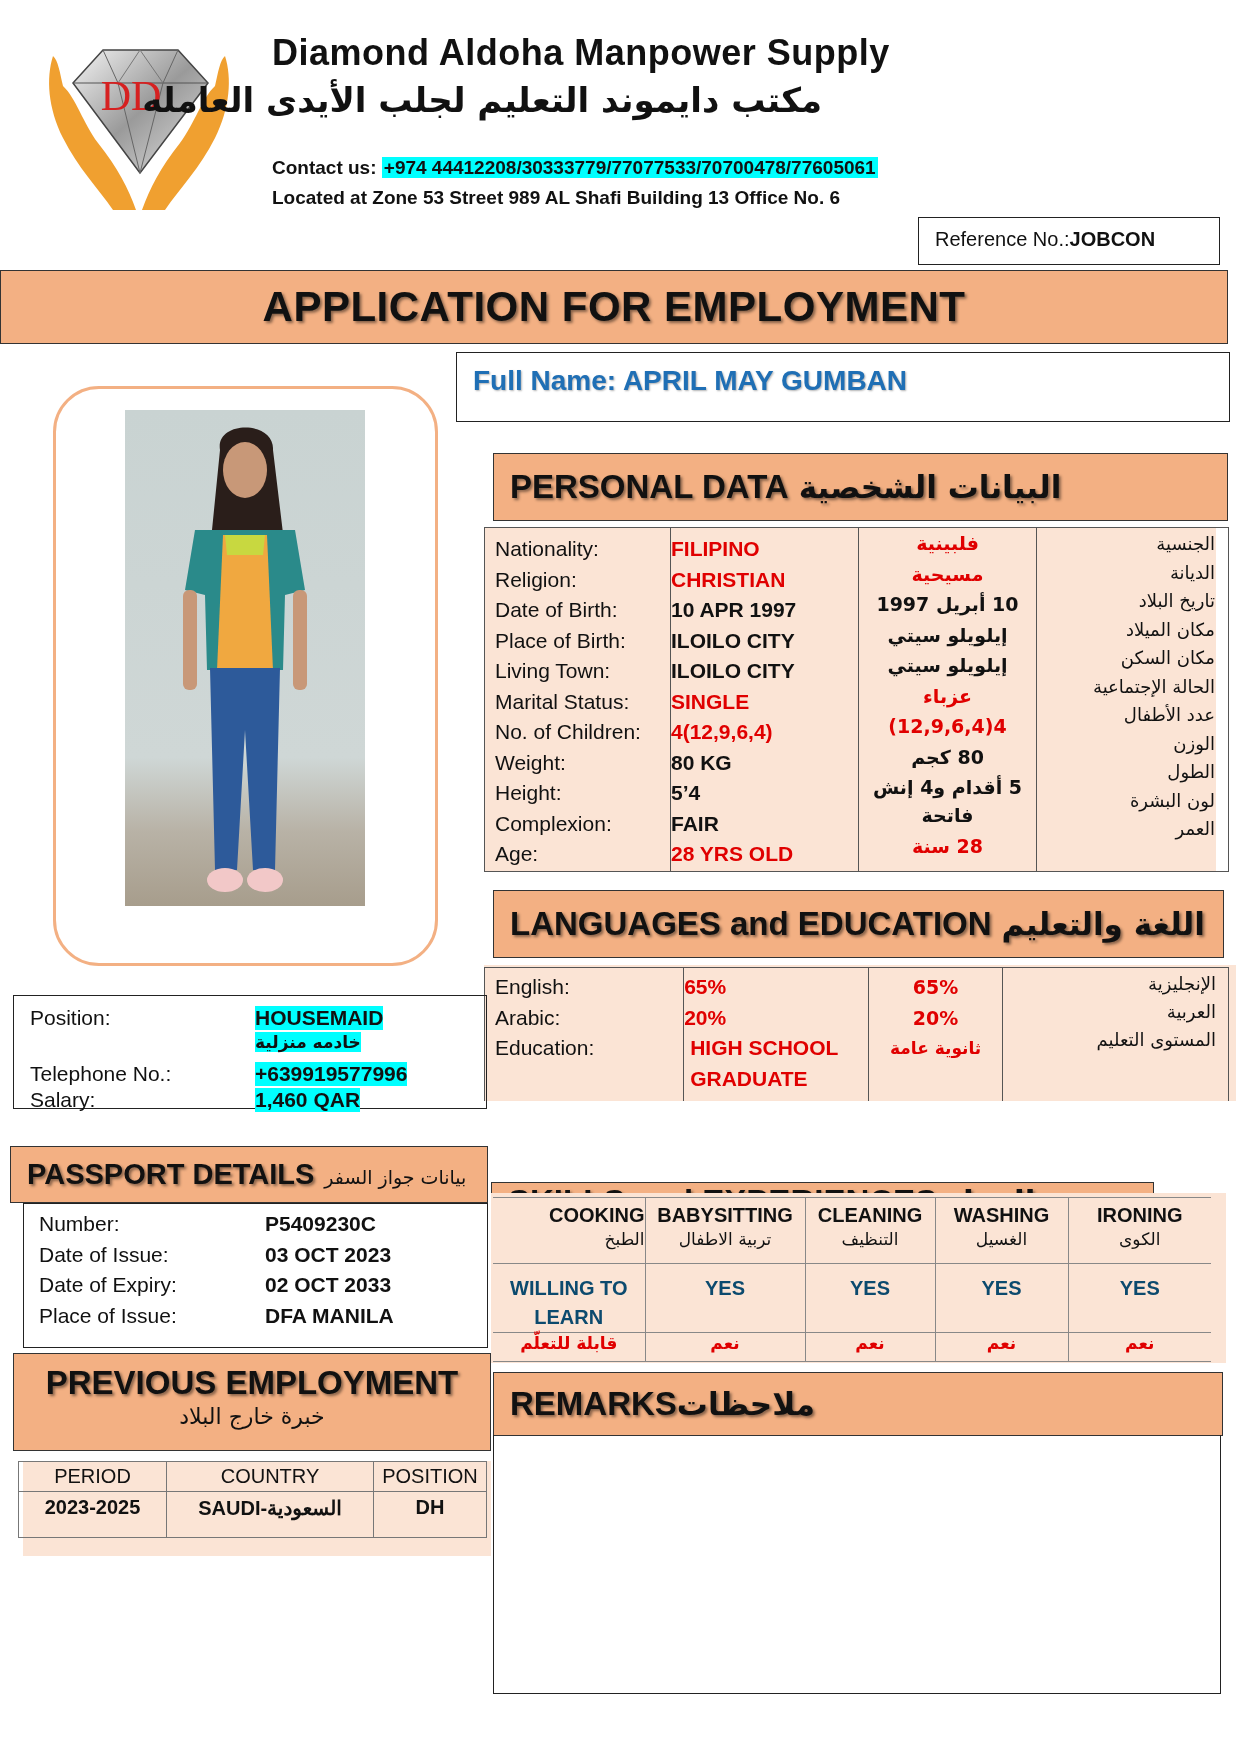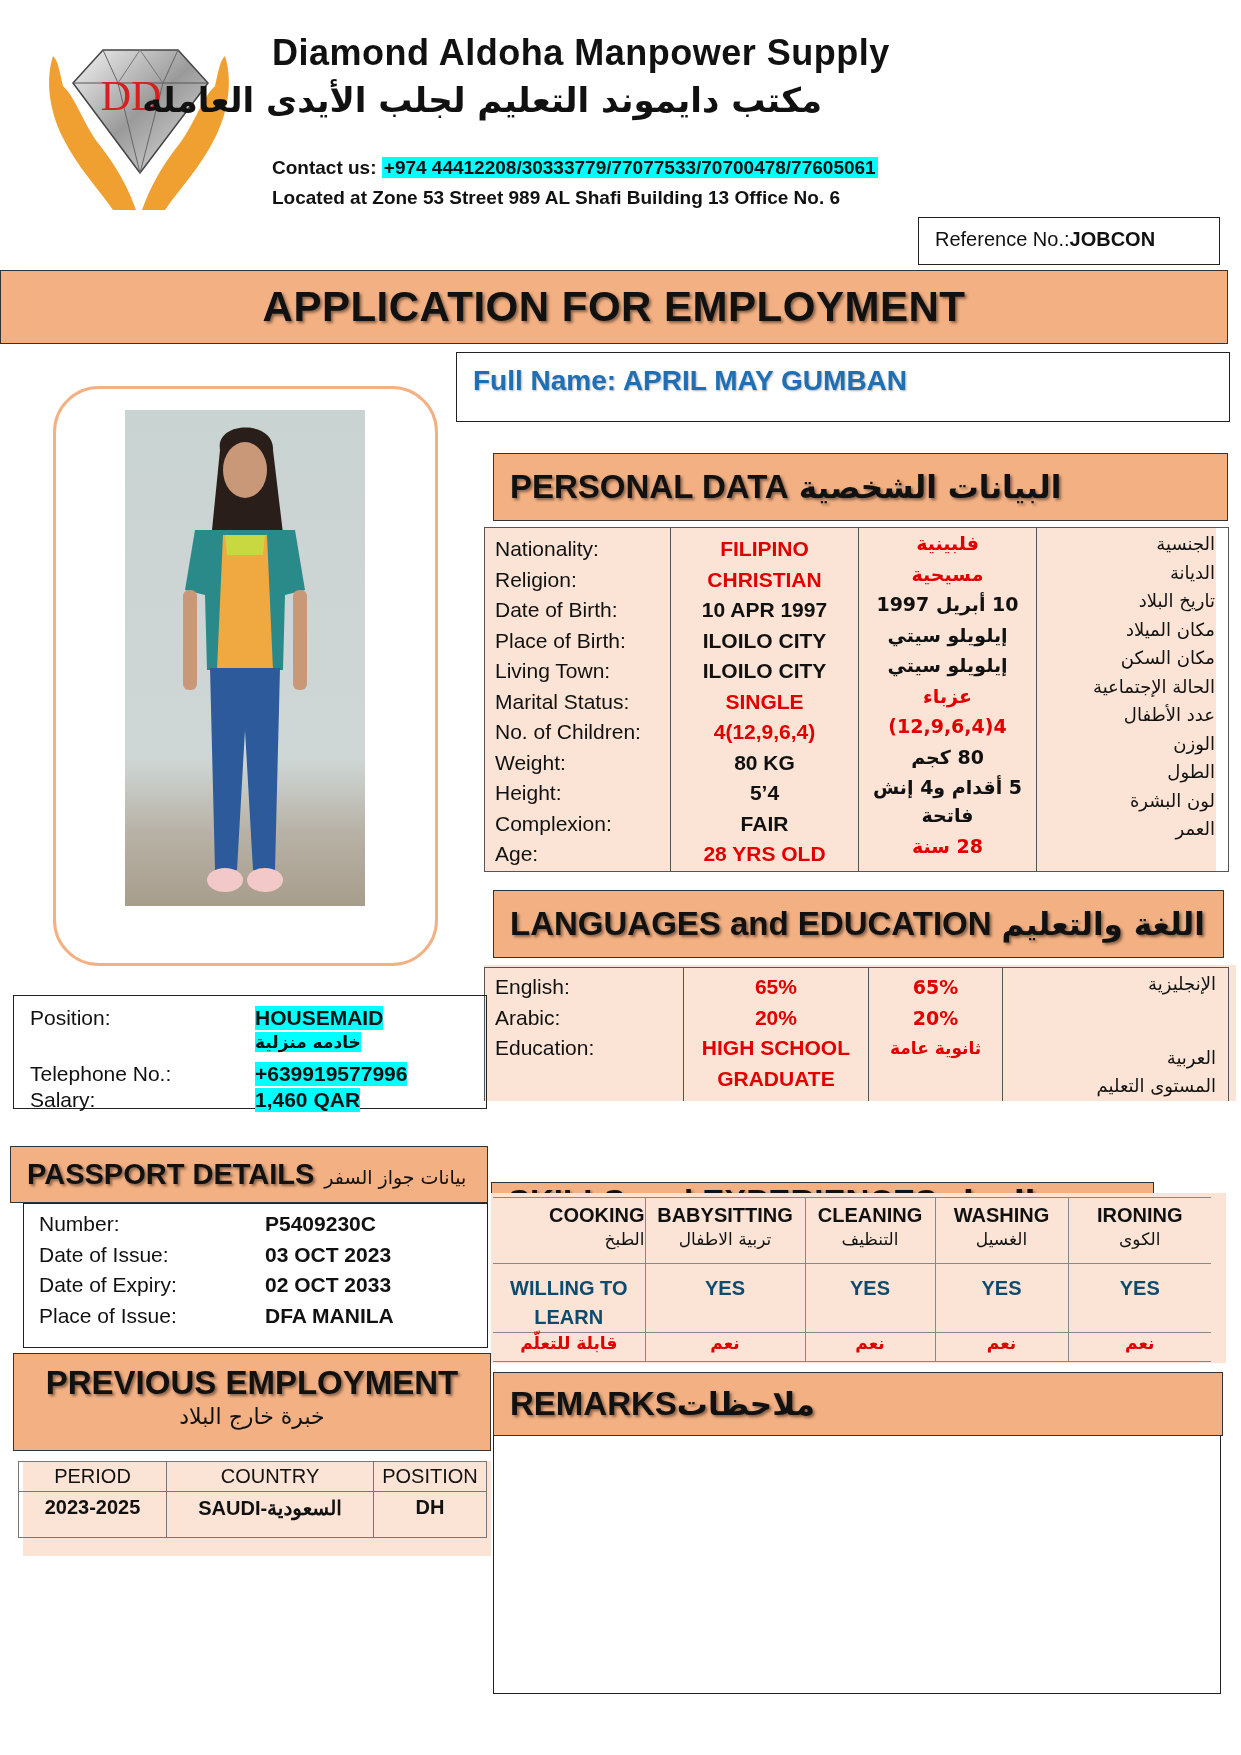--- a/index.html
+++ b/index.html
@@ -37,21 +37,21 @@
   .sec-title { font-size: 33px; white-space: nowrap; }
   .sec-title .ar { font-family: "DejaVu Sans", sans-serif; font-size: 31px; margin-left: 10px; }
 
   .table-bg { background: #FBE4D5; }
   #personal-table { left: 484px; top: 527px; width: 732px; height: 345px; }
   .grid { position: absolute; border: 1.5px solid #555; display: flex; }
   .col { border-right: 1.5px solid #555; height: 100%; }
   .col:last-child { border-right: none; }
   .col .row { height: 30.5px; line-height: 30.5px; font-size: 21px; white-space: nowrap; }
   .lbl { padding-left: 10px; }
-  .val { text-align: center; font-weight: bold; }
+  .val { text-align: left; font-weight: bold; }
   .red { color: #E00000; }
   .ar-col { text-align: right; padding-right: 12px; font-family: "DejaVu Sans", sans-serif; font-size: 18px !important; direction: rtl; }
   .ar-val { text-align: center; font-family: "DejaVu Sans", sans-serif; font-size: 19px !important; font-weight: bold; }
 
   
   #lang-header { left: 493px; top: 890px; width: 731px; height: 68px; display: flex; align-items: center; padding-left: 16px; }
   #lang-table { left: 484px; top: 965px; width: 752px; height: 136px; }
 
   
   #info-box { left: 13px; top: 995px; width: 474px; height: 114px; border: 1.5px solid #222; }
@@ -233,21 +233,21 @@
         <div class="row val red">20%</div>
         <div class="row val red" style="white-space:normal;line-height:30.5px;height:auto;padding:0 6px;">HIGH SCHOOL GRADUATE</div>
       </div>
     <div class="col" style="width:138px; padding-top:4px;" id="lg-values-ar">
         <div class="row ar-val red" style="direction:rtl;">65%</div>
         <div class="row ar-val red" style="direction:rtl;">20%</div>
         <div class="row ar-val red" style="direction:rtl;font-size:17px !important;">ثانوية عامة</div>
       </div>
     <div class="col" style="width:230px; padding-top:2px;" id="lg-labels-ar">
         <div class="row ar-col" style="height:28px;line-height:28px;">الإنجليزية</div>
-        <div class="row ar-col" style="height:28px;line-height:28px;margin-top:46px;">العربية</div>
+        <div class="row ar-col" style="height:28px;line-height:28px;">العربية</div>
         <div class="row ar-col" style="height:28px;line-height:28px;">المستوى التعليم</div>
       </div>
   </div>
 </div>
 
 <div id="info-box" class="abs">
   <div class="info-row" style="left:16px; top:10px;">Position:</div>
   <div class="info-row hl" style="left:241px; top:10px;">HOUSEMAID</div>
   <div class="info-row hl" style="left:241px; top:36px; font-size:17px; font-family:'DejaVu Sans',sans-serif; direction:rtl;">خادمه منزلية</div>
   <div class="info-row" style="left:16px; top:66px;">Telephone No.:</div>

